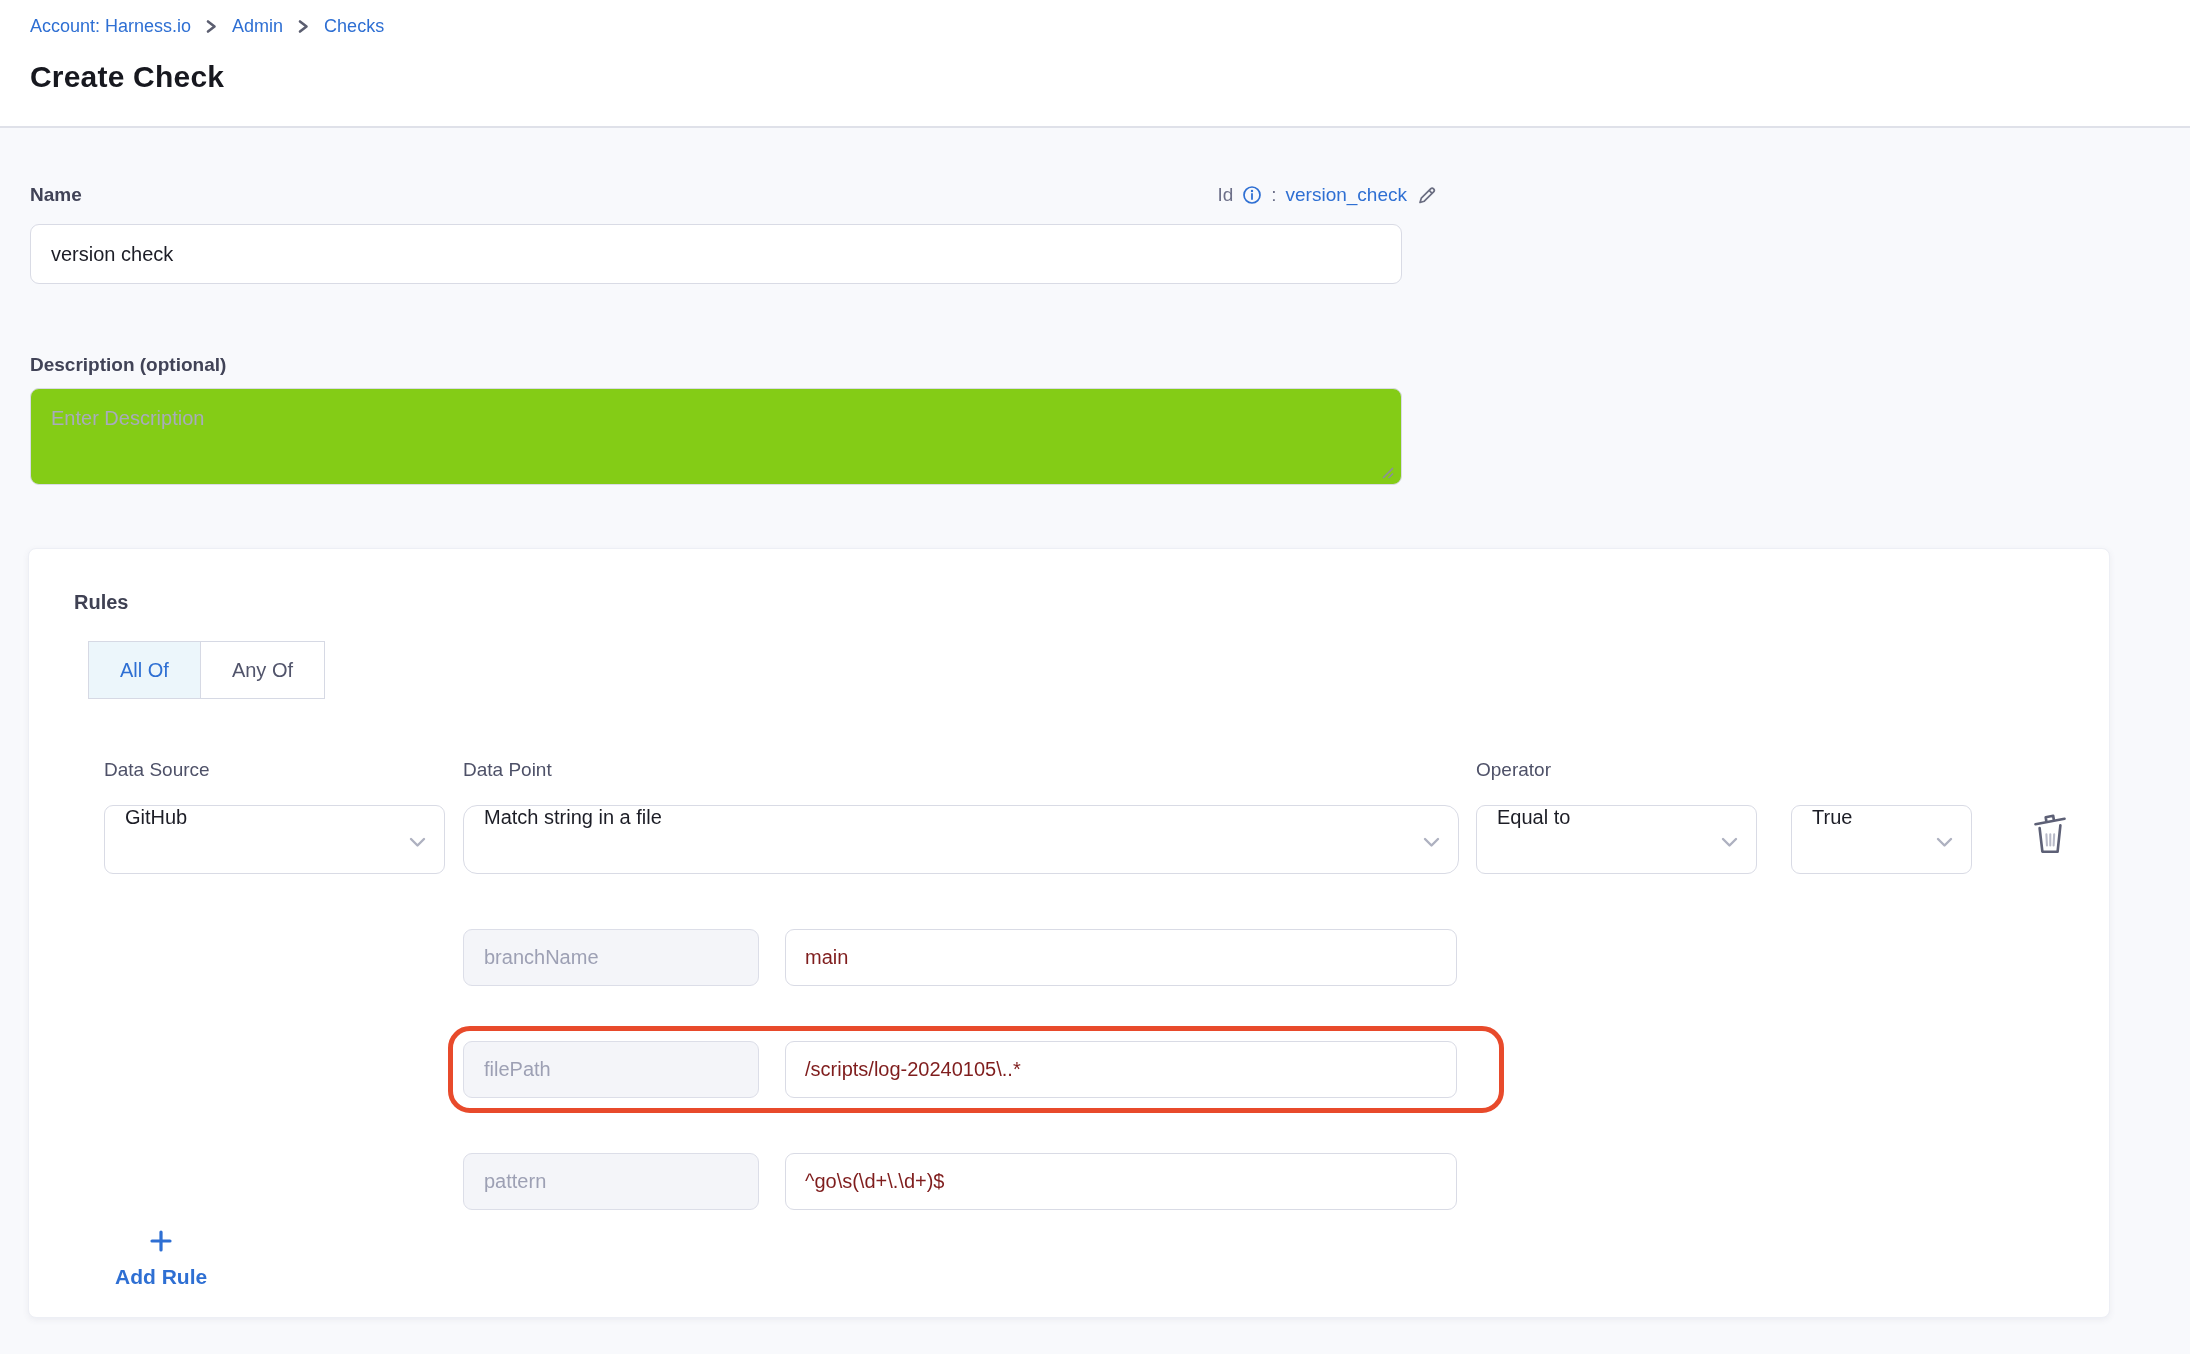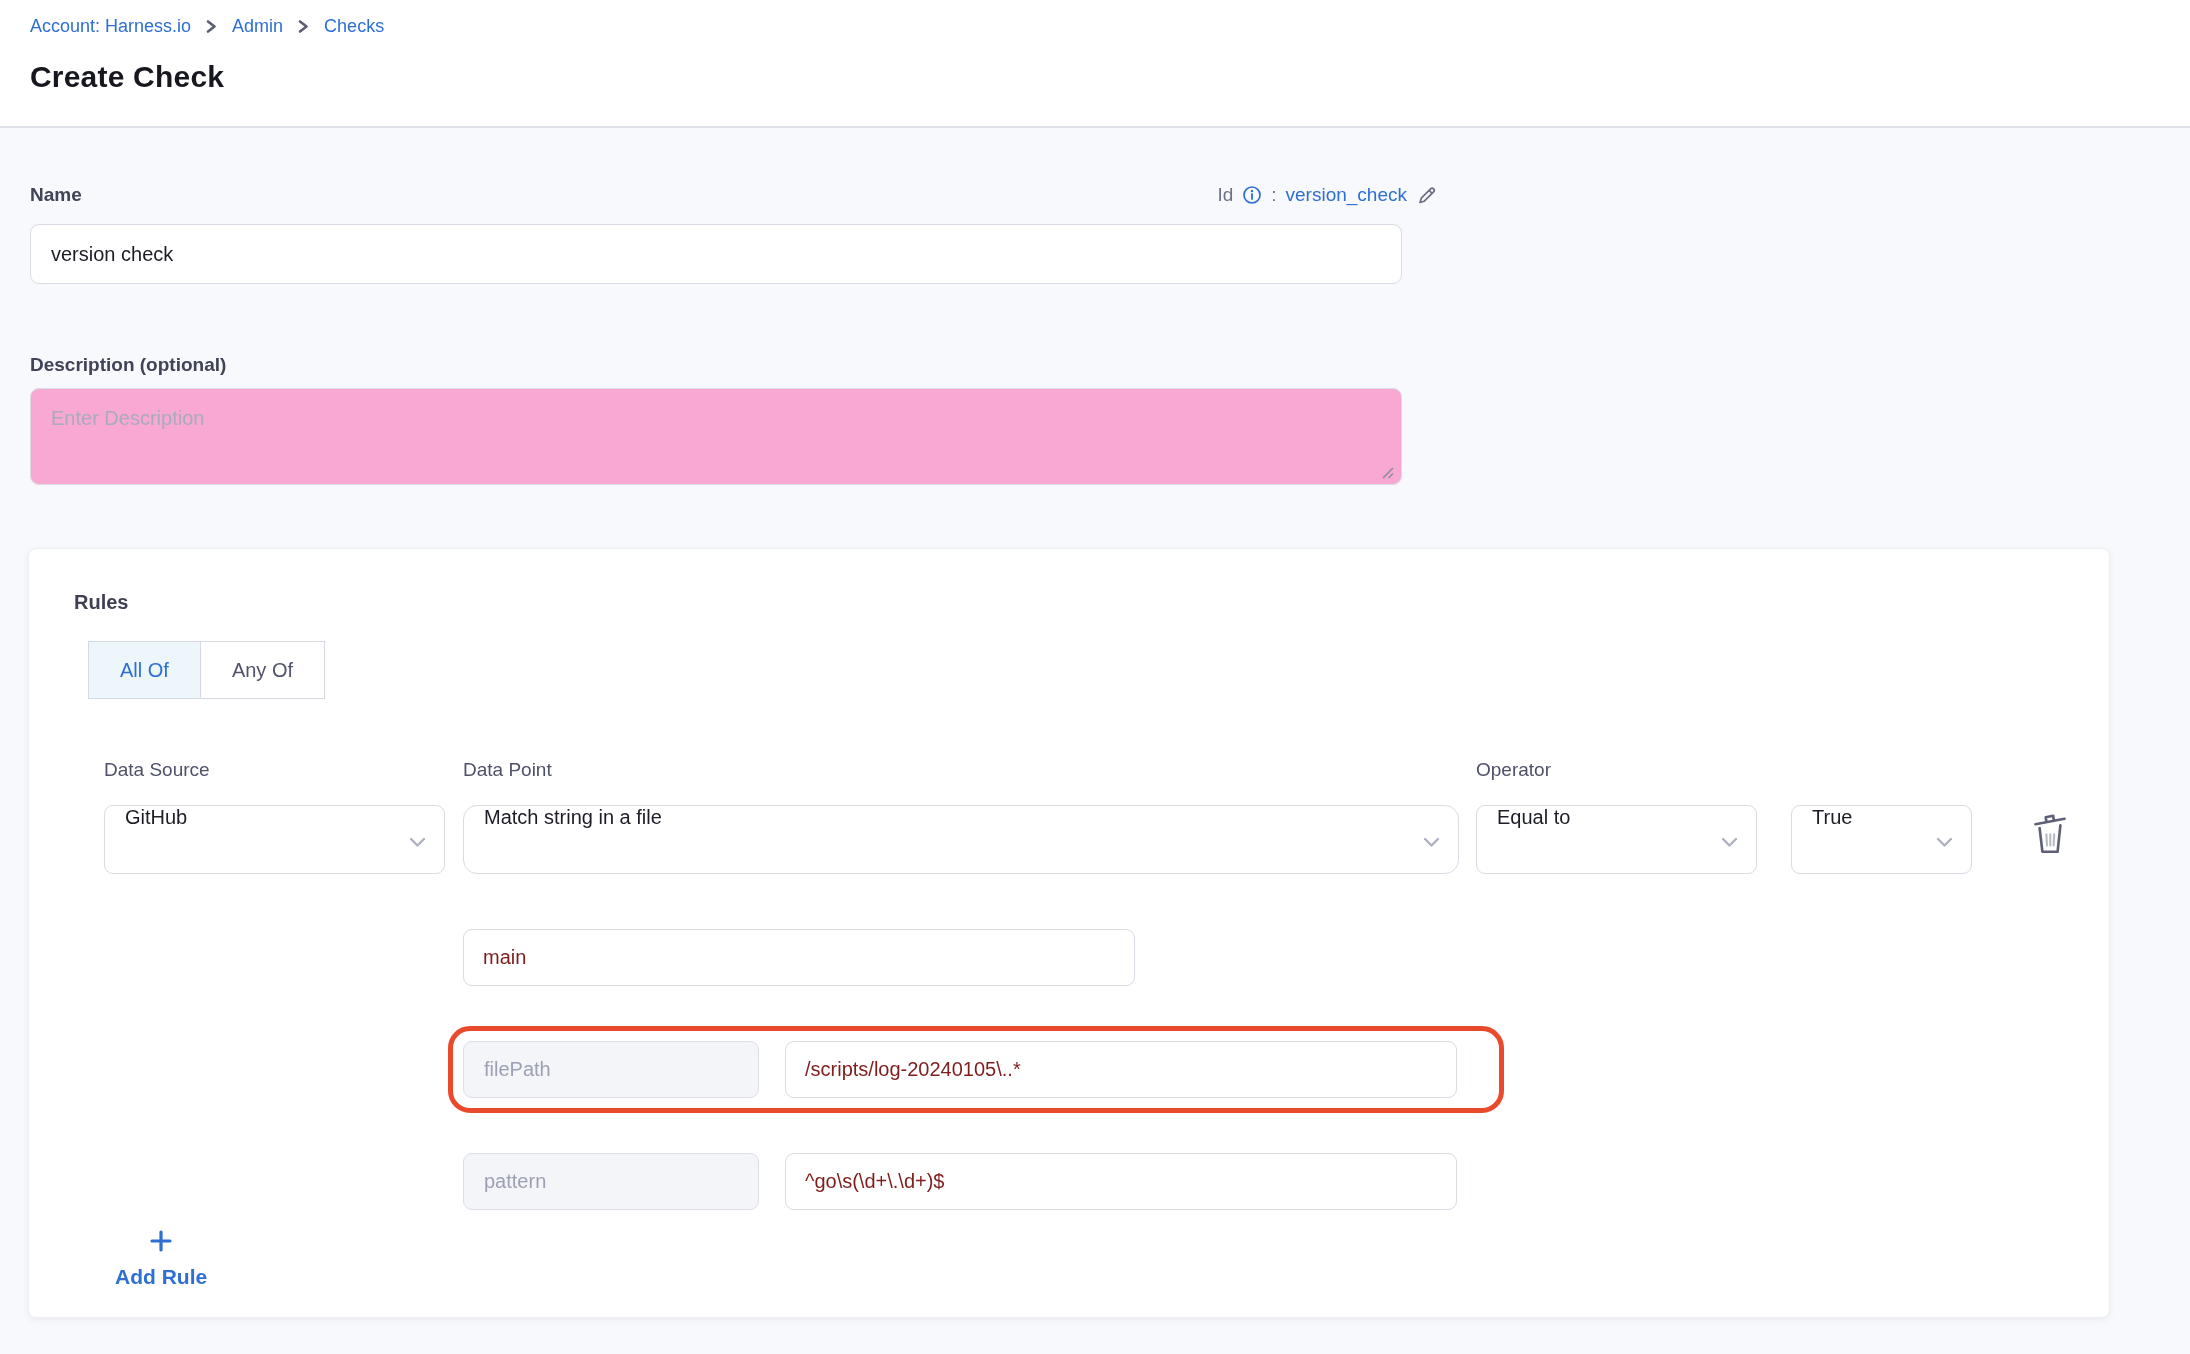--- a/index.html
+++ b/index.html
@@ -20,21 +20,21 @@
   .id-line { display:flex; align-items:center; gap:9px; font-size:19px; }
   .id-label { color:#6d7089; font-weight:500; }
   .id-colon { color:#6d7089; font-weight:500; }
   .id-value { color:#2e6fd3; font-weight:500; cursor:pointer; text-decoration:none; }
   .icon-btn { background:none; border:none; cursor:pointer; display:flex; align-items:center; padding:0; }
 
   .text-input { position:absolute; background:#fff; border:1.5px solid #d9dbe5; border-radius:9px; font-size:20px; color:#1c1d26; padding:0 20px; font-family:inherit; outline:none; }
   .name-input { left:30px; top:224px; width:1372px; height:60px; }
 
   .desc-label { position:absolute; left:30px; top:354px; }
-  .desc-input { position:absolute; left:30px; top:388px; width:1372px; height:97px; background:#f9a8d4; border:1.5px solid #d9dbe5; border-radius:9px; font-size:20px; font-family:inherit; color:#1c1d26; padding:18px 20px; resize:none; outline:none; }
+  .desc-input { position:absolute; left:30px; top:388px; width:1372px; height:97px; background:#84cc16; border:1.5px solid #d9dbe5; border-radius:9px; font-size:20px; font-family:inherit; color:#1c1d26; padding:18px 20px; resize:none; outline:none; }
   .desc-input::placeholder, .text-input::placeholder { color:#a8abbc; }
   .resize-handle { position:absolute; left:1378px; top:463px; pointer-events:none; }
 
   
   .rules-card { position:absolute; left:28px; top:548px; width:2082px; height:770px; background:#fff; border:1px solid #edeff5; border-radius:8px; box-shadow:0 2px 6px rgba(90,92,110,.08); }
   .rules-label { position:absolute; left:45px; top:42px; font-size:20px; font-weight:600; color:#3f4153; }
 
   .segmented { position:absolute; left:59px; top:92px; display:flex; }
   .seg-btn { height:58px; padding:0 31px; font-size:20px; font-family:inherit; background:#fff; border:1.5px solid #d6d9e4; color:#51546b; cursor:pointer; }
   .seg-btn.selected { background:#ecf6fb; color:#2e6fd3; }
@@ -176,20 +176,21 @@
           <g stroke="#b8bac8" stroke-width="1.5" stroke-linecap="round">
             <line x1="10.4" y1="16.5" x2="10.8" y2="24.5"></line>
             <line x1="13.2" y1="16.5" x2="13.2" y2="24.5"></line>
             <line x1="16" y1="16.5" x2="15.6" y2="24.5"></line>
           </g>
         </svg>
       </span>
     </button>
 
     <div class="param-row row-0">
+      <div class="param-key">branchName</div>
       <input class="param-input" type="text" value="main" style="">
     </div>
 
     <div class="highlight-ring"></div>
 
     <div class="param-row row-1">
       <div class="param-key">filePath</div>
       <input class="param-input" type="text" value="/scripts/log-20240105\..*" style="">
     </div>
 

